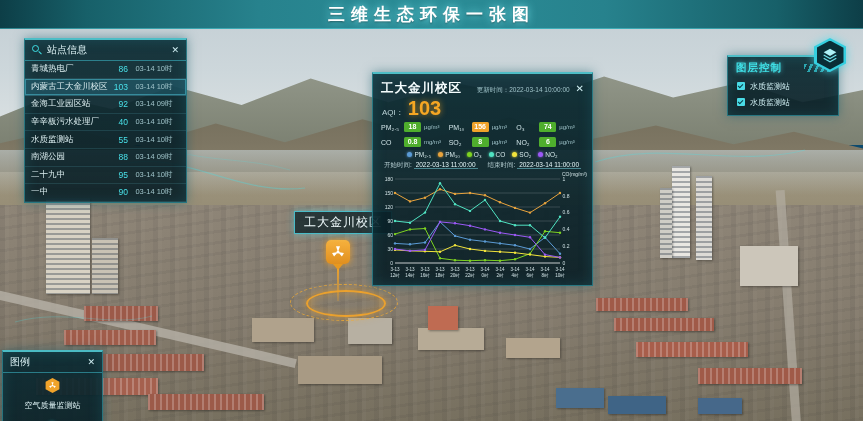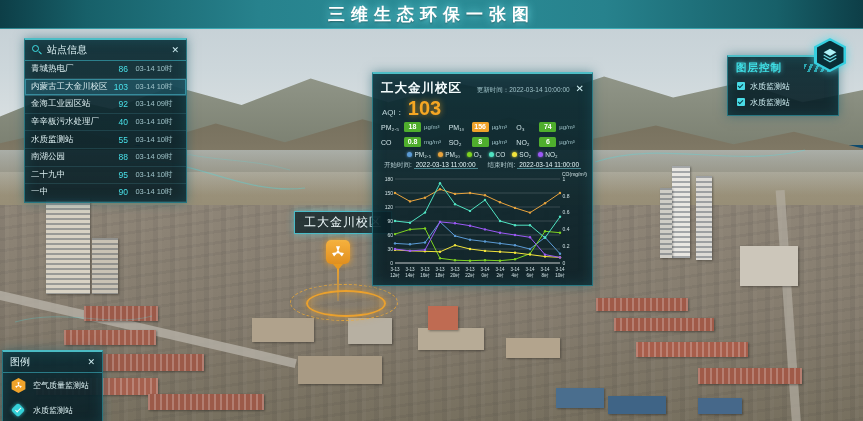--- a/index.html
+++ b/index.html
@@ -92,21 +92,21 @@
   .cb::after{content:'';position:absolute;left:1.4px;top:1.6px;width:4px;height:2px;
     border-left:1.2px solid #073b44;border-bottom:1.2px solid #073b44;transform:rotate(-45deg);}
   .hex-widget{position:absolute;left:814px;top:38px;width:32px;height:34px;z-index:25;
     filter:drop-shadow(0 0 5px rgba(80,220,235,.8));cursor:pointer;}
   .hex-o{position:absolute;inset:0;background:#35cfe0;
     clip-path:polygon(50% 0,100% 25%,100% 75%,50% 100%,0 75%,0 25%);}
   .hex-i{position:absolute;inset:2.5px;background:#0a2e37;display:flex;align-items:center;justify-content:center;
     clip-path:polygon(50% 0,100% 25%,100% 75%,50% 100%,0 75%,0 25%);}
   
   #legend-panel{left:2px;top:350px;width:99px;padding-bottom:4px;}
-  .legend-item{display:flex;align-items:center;gap:7px;padding:5px 8px;font-size:8px;color:#dcf0f2;}
+  .legend-item{display:flex;align-items:center;gap:7px;padding:5px 8px;font-size:8px;color:#dcf0f2;flex-direction:column;}
   .hex-icon{width:15px;height:15px;display:flex;align-items:center;justify-content:center;flex:0 0 auto;
     clip-path:polygon(50% 0,96% 25%,96% 75%,50% 100%,4% 75%,4% 25%);}
   .diamond-icon{position:relative;width:10px;height:10px;margin:2px 3px 2px 2px;transform:rotate(45deg);
     border-radius:2px;flex:0 0 auto;box-shadow:0 0 4px rgba(60,210,220,.8);}
   .diamond-icon::after{content:'';position:absolute;left:2.4px;top:3px;width:4.5px;height:2.2px;
     border-left:1.4px solid #fff;border-bottom:1.4px solid #fff;transform:rotate(-90deg);}
   
   .marker-label{position:absolute;left:294px;top:211px;z-index:22;padding:2px 9px;
     font-size:12px;letter-spacing:1px;color:#eef9fb;background:rgba(8,30,36,.75);
     border:1px solid rgba(80,210,225,.85);box-shadow:0 0 7px rgba(80,210,225,.55);}

